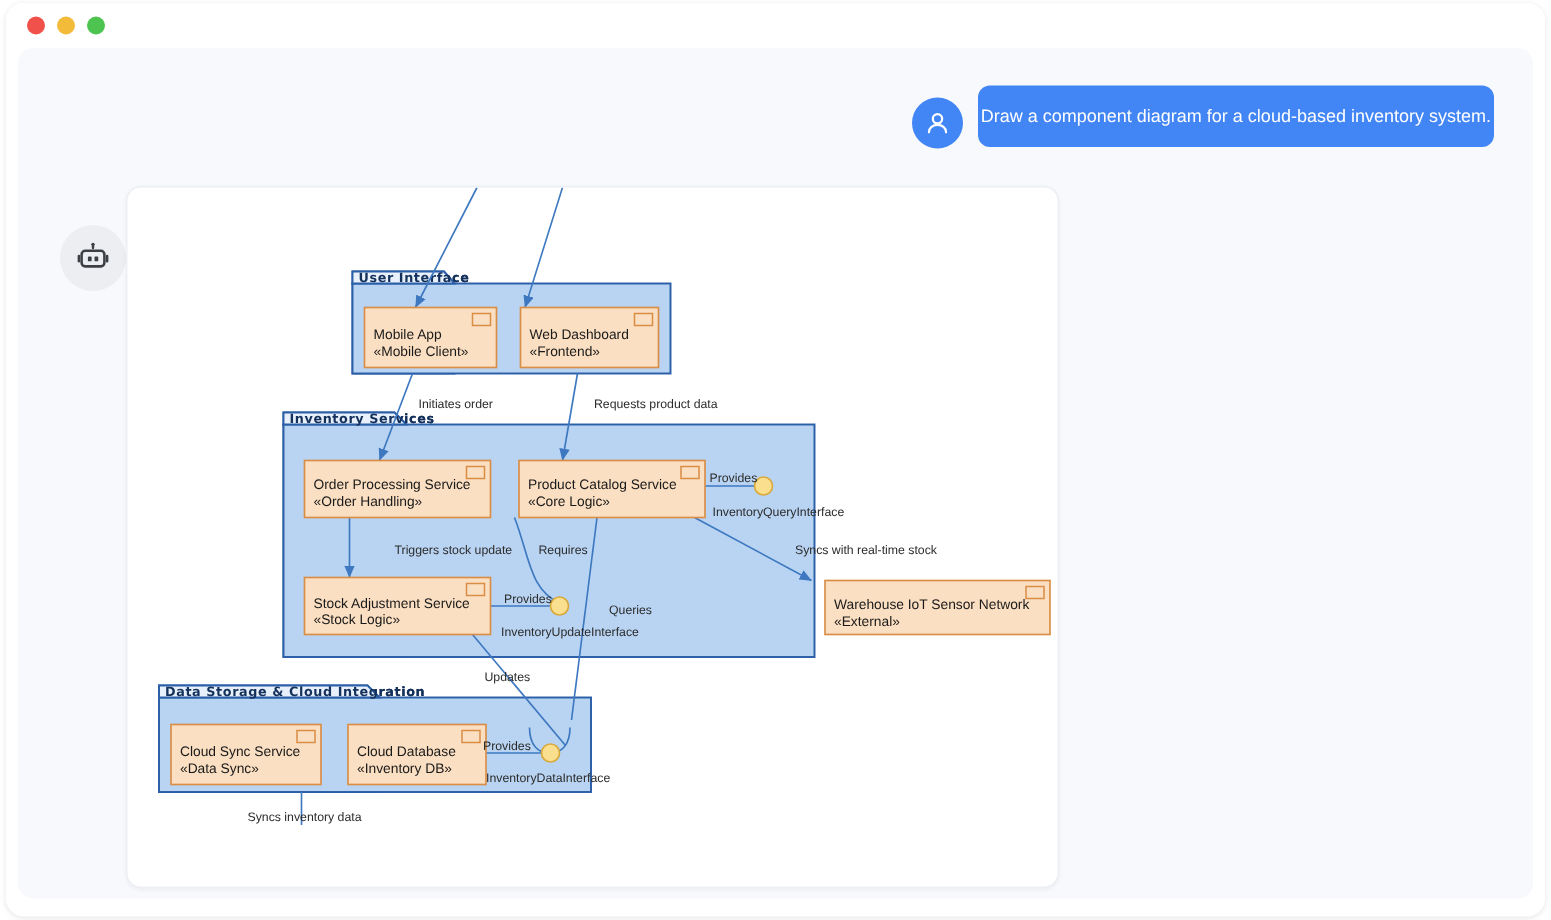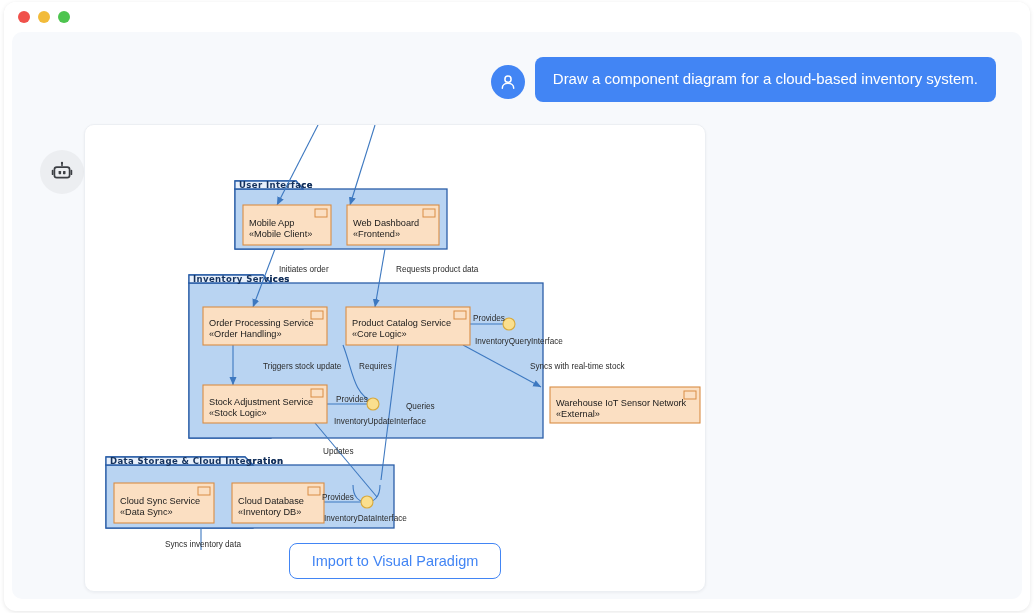--- a/index.html
+++ b/index.html
@@ -15,22 +15,22 @@
   .dot.green{left:54px;background:#4dc44f;}
 
   .chatpane{position:absolute;left:8px;top:30px;width:1010px;height:567px;
             background:#f7f9fc;border-radius:10px;}
 
   
   .user-row{position:absolute;right:26px;top:25px;display:flex;align-items:flex-start;gap:10px;}
   .avatar{width:34px;height:34px;border-radius:50%;background:#4285f4;
           display:flex;align-items:center;justify-content:center;flex:0 0 auto;margin-top:8px;}
   .avatar svg{display:block;}
-  .bubble{background:#4285f4;color:#fff;border-radius:8px;padding:13px 18px;
-          font-size:15px;line-height:1.25;white-space:nowrap;}
+  .bubble{background:#4285f4;color:#fff;border-radius:8px;padding:13px 2px;
+          font-size:12px;line-height:1.25;white-space:nowrap;}
 
   
   .bot-icon{position:absolute;left:28px;top:118px;width:44px;height:44px;border-radius:50%;
             background:#eceef1;display:flex;align-items:center;justify-content:center;}
 
   .card{position:absolute;left:72px;top:92px;width:620px;height:466px;background:#fff;
         border:1px solid #eceff3;border-radius:10px;box-shadow:0 1px 3px rgba(16,24,40,.05);}
 
   .canvas{position:absolute;left:0;top:0;width:620px;height:425px;overflow:hidden;}
   .canvas svg{position:absolute;left:0;top:0;}
@@ -240,18 +240,17 @@
             <text class="iface-label" x="251" y="277">Provides</text>
             <text class="iface-label" x="249" y="299">InventoryUpdateInterface</text>
 
             <text class="iface-label" x="237" y="375">Provides</text>
             <text class="iface-label" x="239" y="396">InventoryDataInterface</text>
           </g>
         </svg>
       </div>
 
       <div class="actions">
-        <button class="btn">Import to Visual Paradigm</button>
       </div>
 
     </div>
   </div>
 </div>
 
 </body></html>

